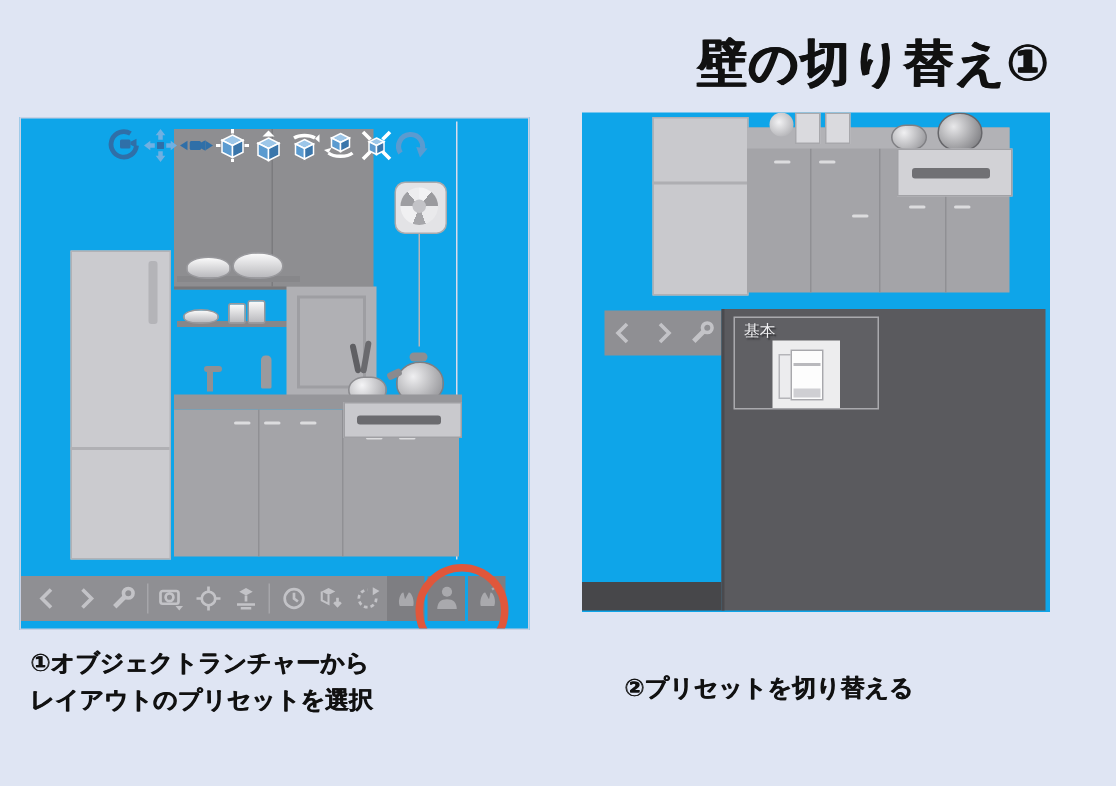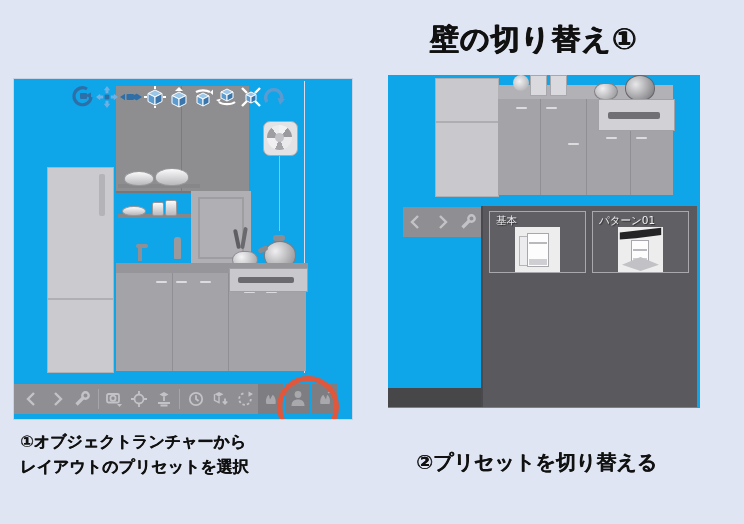--- a/index.html
+++ b/index.html
@@ -1,33 +1,33 @@
 <!DOCTYPE html>
 <html><head>
 <meta charset="utf-8">
 <style>
   html,body{margin:0;padding:0;}
   body{font-family:"DejaVu Sans",sans-serif;}
   .stage{position:relative;width:744px;height:524px;background:#dfe5f3;overflow:hidden;}
 
   
-  .title{position:absolute;top:20px;left:430px;width:305px;text-align:left;
-         font-size:29px;font-weight:bold;color:#111;letter-spacing:1px;
+  .title{position:absolute;top:20px;left:430px;width:305px;text-align:center;
+         font-size:33px;font-weight:bold;color:#111;letter-spacing:1px;
          text-shadow:0.6px 0 #111, -0.6px 0 #111;}
 
   
   .panel{position:absolute;background:#0ea5e9;}
   .panel-left{left:13px;top:78px;width:338px;height:340px;border:1px solid #c9d1e4;}
   .panel-right{left:388px;top:75px;width:312px;height:333px;}
 
   
   .caption{position:absolute;font-weight:bold;color:#111;
            text-shadow:0.5px 0 #111;}
   .caption-1{left:20px;top:429px;font-size:16px;line-height:25px;}
-  .caption-2{left:416px;top:449px;font-size:20px;}
+  .caption-2{left:416px;top:449px;font-size:16px;}
 
   
   .top-tools{position:absolute;left:57px;top:6px;display:flex;gap:1px;z-index:6;}
   .top-tools .ticon{width:23px;height:24px;display:flex;align-items:center;justify-content:center;}
 
   
   .gbar{position:absolute;background:#8f8f93;display:flex;align-items:center;}
   .gbar .gicon{width:26px;height:26px;display:flex;align-items:center;justify-content:center;}
   .gbar .sep{width:1px;height:20px;background:#a6a6aa;margin:0 3px;}
   .btn-group{position:absolute;display:flex;gap:2px;}
@@ -367,28 +367,20 @@
       </div>
 
       <div class="popup">
         <div class="pcell">
           <div class="plabel">基本</div>
           <div class="thumb t-basic">
             <i class="mini-fridge"></i>
             <i class="mk"></i>
           </div>
         </div>
-        <div class="pcell">
-          <div class="plabel">パターン01</div>
-          <div class="thumb t-p1">
-            <i class="ceil"></i>
-            <i class="mk"></i>
-            <i class="floor"></i>
-          </div>
-        </div>
         <div class="pcell empty"></div>
       </div>
     </div>
   </div>
 
   <div class="caption caption-2">②プリセットを切り替える</div>
 
 </div>
 
 </body></html>

